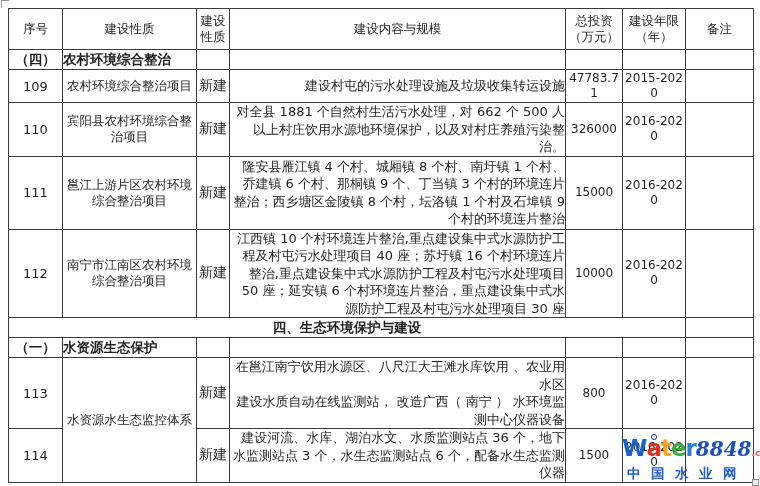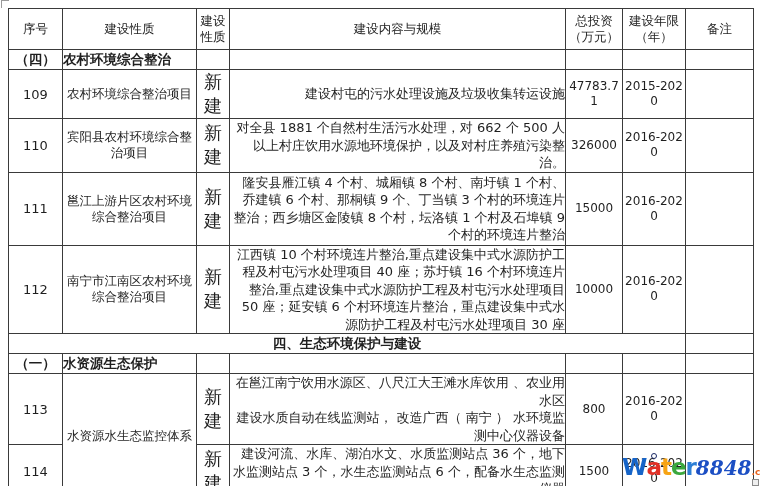--- a/index.html
+++ b/index.html
@@ -13,21 +13,21 @@
     border-collapse:collapse;table-layout:fixed;
   }
   table.doc td, table.doc th{
     border:1px solid #3a3a3a;vertical-align:middle;overflow:hidden;
     padding:0;
   }
   tr.header-row{height:41px;}
   th{font-weight:normal;font-size:12.5px;line-height:16px;text-align:center;padding:2px 1px;}
   .cell-no{font-size:13px;text-align:center;}
   .cell-name{font-size:12.5px;line-height:16px;text-align:center;padding:0 3px;}
-  .cell-nature{font-size:18px;text-align:center;}
+  .cell-nature{font-size:14px;text-align:center;}
   .cell-content{font-size:13px;line-height:17.5px;padding:1px 5px;text-align:right;white-space:pre-line;}
   .cell-num{font-size:12px;line-height:15px;text-align:center;word-break:break-all;padding:0 3px;}
   .cell-period{padding:0 2px;}
   .category-no{font-weight:bold;font-size:13.5px;text-align:center;}
   .category-title{font-weight:bold;font-size:13.5px;text-align:left;}
   .part-title{font-weight:bold;font-size:13.5px;text-align:center;padding-left:4px;}
   
   .logo{
     position:absolute;right:2px;bottom:3px;width:136px;z-index:5;
     text-align:left;text-decoration:none;display:block;background:transparent;cursor:pointer;
@@ -147,15 +147,16 @@
         <td class="cell-num cell-period">2016-2020</td>
         <td class="cell-num"></td>
       </tr>
     </tbody>
 </table>
 
 <a class="logo">
   <div class="logo-line1">
     <span id="logo-letters"><span class="logo-letter" style="color: rgb(22, 100, 200);">W</span><span class="logo-letter" style="color: rgb(224, 48, 38);">a<i class="logo-ring"></i></span><span class="logo-letter" style="color: rgb(247, 164, 20);">t</span><span class="logo-letter" style="color: rgb(59, 168, 62);">e</span><span class="logo-letter" style="color: rgb(45, 127, 214);">r</span></span><span class="logo-num" id="logo-num" style="color: rgb(28, 79, 196);">8848</span><span class="logo-com" id="logo-com" style="color: rgb(232, 100, 30);">.com</span>
   </div>
+  <div class="logo-sub" id="logo-sub" style="color: rgb(30, 94, 204);">中国水业网</div>
 </a>
 
 <div class="handle-br"></div>
 
 </body></html>

